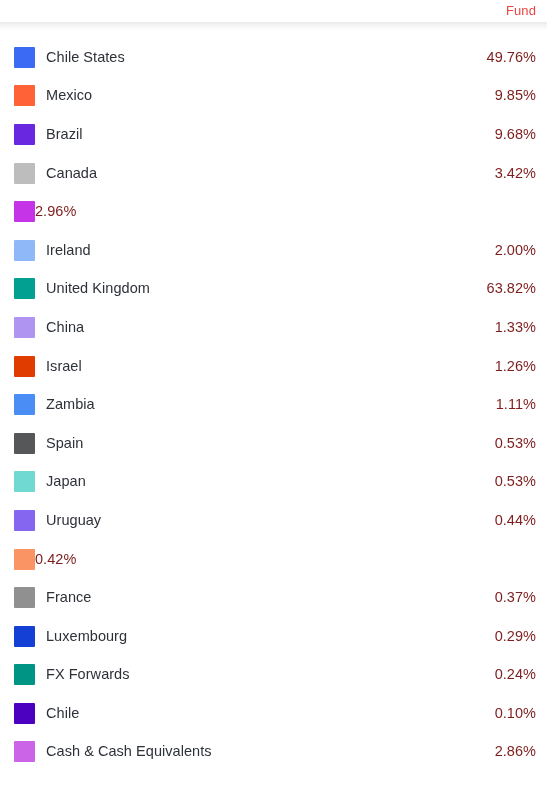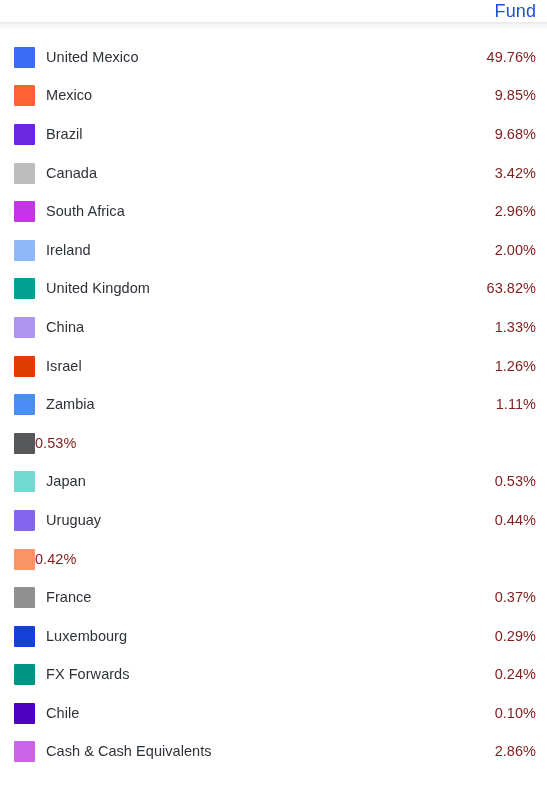--- a/index.html
+++ b/index.html
@@ -30,23 +30,23 @@
     height: 22px;
     box-sizing: border-box;
     display: flex;
     align-items: center;
     justify-content: flex-end;
     padding: 0 11px 0 14px;
     background: #ffffff;
     position: relative;
   }
   .header-fund-label {
-    font-size: 18px;
+    font-size: 13px;
     line-height: 14px;
-    color: #1d4ed8;
+    color: #ef4444;
     letter-spacing: 0.1px;
     text-align: right;
     white-space: nowrap;
   }
   .header-shadow {
     height: 9px;
     width: 100%;
     background: linear-gradient(to bottom,
                 rgba(0,0,0,0.085) 0%,
                 rgba(0,0,0,0.045) 35%,
@@ -98,41 +98,40 @@
 <div class="allocation-panel">
 
   <div class="table-header">
     <span class="header-fund-label">Fund</span>
   </div>
   <div class="header-shadow"></div>
 
   <div class="rows-container">
       <div class="alloc-row">
         <span class="swatch" style="background: rgb(59, 107, 245);"></span>
-        <span class="row-name">United Mexico</span>
+        <span class="row-name">Chile States</span>
         <span class="row-value">49.76%</span>
       </div>
       <div class="alloc-row">
         <span class="swatch" style="background: rgb(255, 98, 55);"></span>
         <span class="row-name">Mexico</span>
         <span class="row-value">9.85%</span>
       </div>
       <div class="alloc-row">
         <span class="swatch" style="background: rgb(106, 39, 224);"></span>
         <span class="row-name">Brazil</span>
         <span class="row-value">9.68%</span>
       </div>
       <div class="alloc-row">
         <span class="swatch" style="background: rgb(189, 189, 189);"></span>
         <span class="row-name">Canada</span>
         <span class="row-value">3.42%</span>
       </div>
       <div class="alloc-row">
         <span class="swatch" style="background: rgb(198, 52, 232);"></span>
-        <span class="row-name">South Africa</span>
         <span class="row-value">2.96%</span>
       </div>
       <div class="alloc-row">
         <span class="swatch" style="background: rgb(143, 184, 248);"></span>
         <span class="row-name">Ireland</span>
         <span class="row-value">2.00%</span>
       </div>
       <div class="alloc-row">
         <span class="swatch" style="background: rgb(2, 160, 144);"></span>
         <span class="row-name">United Kingdom</span>
@@ -148,20 +147,21 @@
         <span class="row-name">Israel</span>
         <span class="row-value">1.26%</span>
       </div>
       <div class="alloc-row">
         <span class="swatch" style="background: rgb(74, 142, 245);"></span>
         <span class="row-name">Zambia</span>
         <span class="row-value">1.11%</span>
       </div>
       <div class="alloc-row">
         <span class="swatch" style="background: rgb(85, 87, 89);"></span>
+        <span class="row-name">Spain</span>
         <span class="row-value">0.53%</span>
       </div>
       <div class="alloc-row">
         <span class="swatch" style="background: rgb(111, 217, 210);"></span>
         <span class="row-name">Japan</span>
         <span class="row-value">0.53%</span>
       </div>
       <div class="alloc-row">
         <span class="swatch" style="background: rgb(132, 102, 240);"></span>
         <span class="row-name">Uruguay</span>

